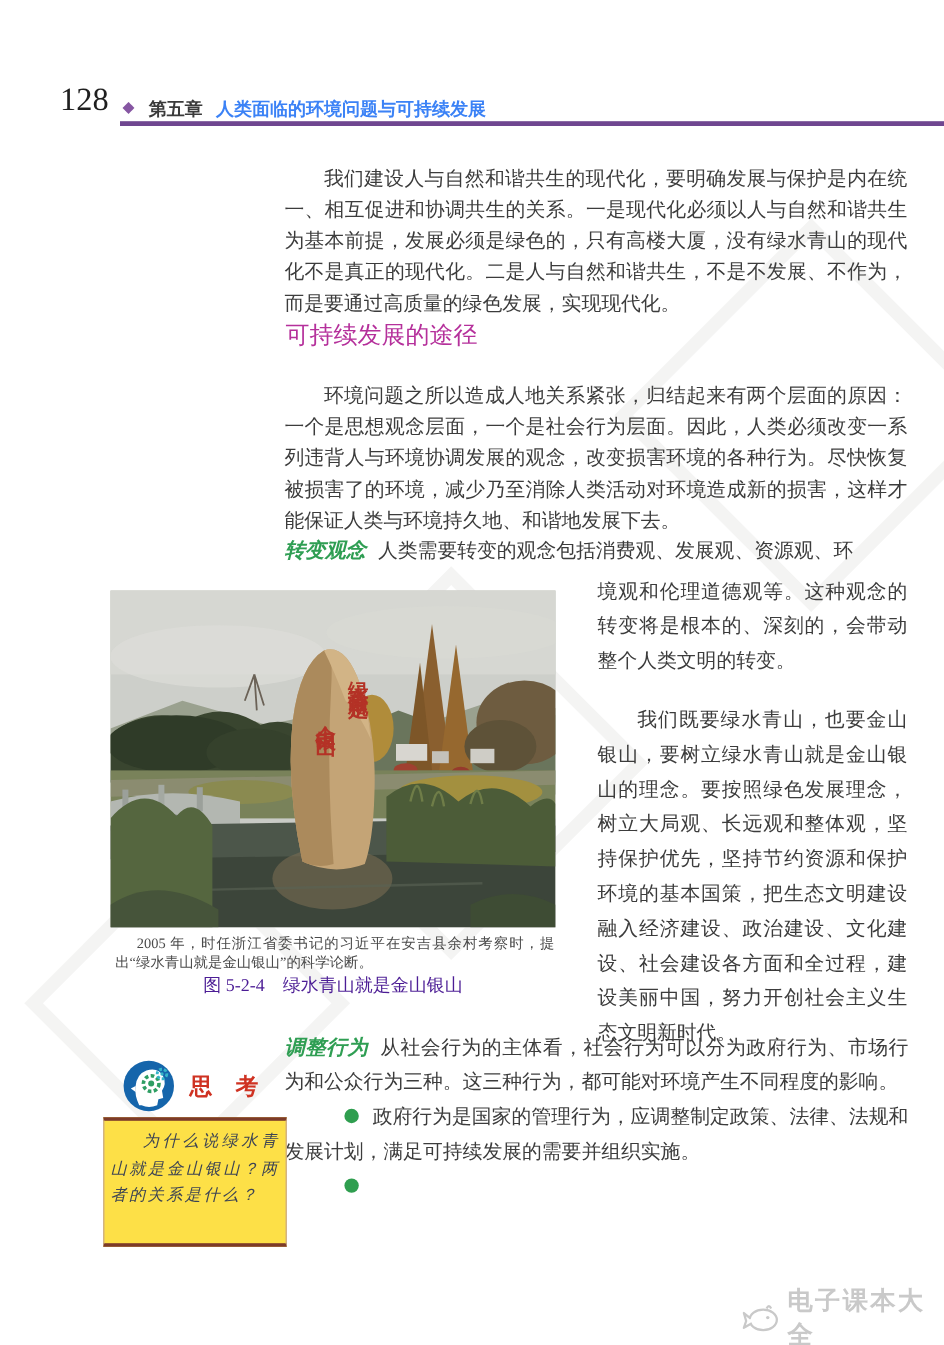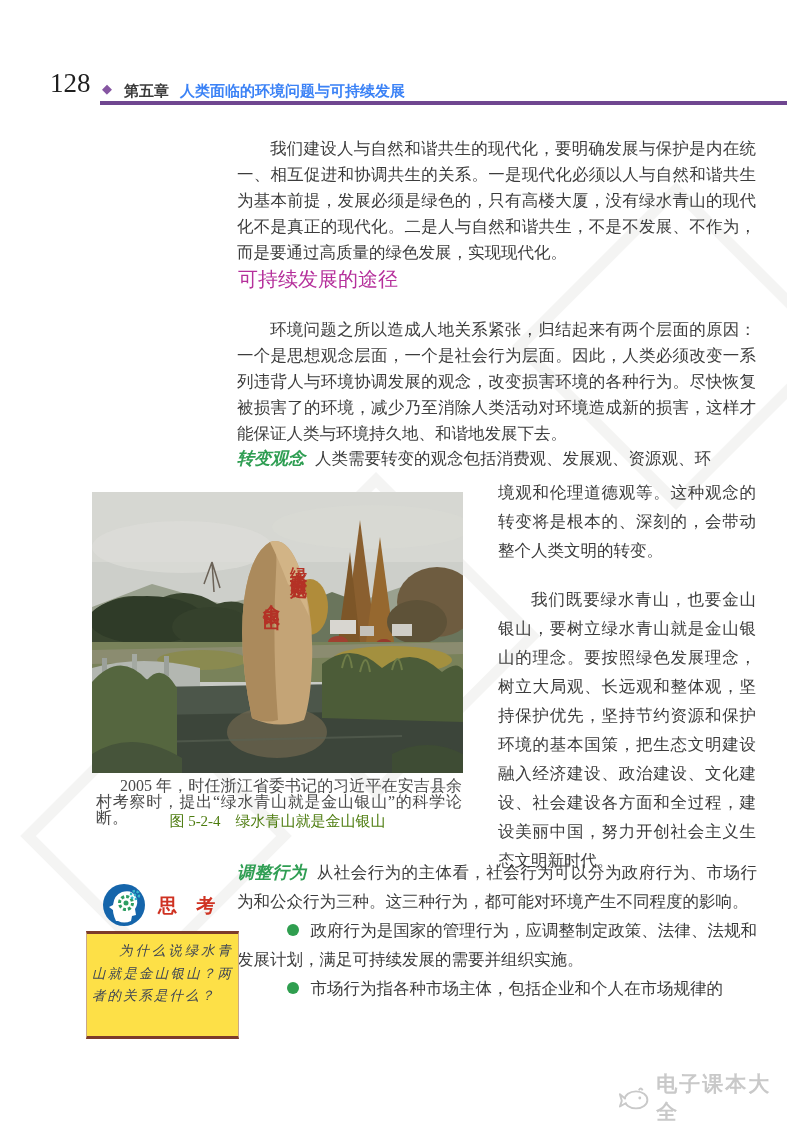--- a/index.html
+++ b/index.html
@@ -27,22 +27,22 @@
   .zb-lead{left:237px;top:446px;width:519px;}
   .right-col{left:498px;top:478px;width:258px;}
   .right-col p{margin:0;font-size:16.5px;line-height:29px;text-align:justify;}
   .right-col .gap{margin-top:20px;}
   
   .photo{left:92px;top:492px;width:371px;height:281px;background:#c9cbc6;overflow:hidden;}
   .stone-col{position:absolute;writing-mode:vertical-rl;color:#b43226;
     font-weight:bold;letter-spacing:3px;font-family:"Liberation Serif",serif;}
   .stone-col.c1{left:195px;top:62px;font-size:17px;}
   .stone-col.c2{left:168px;top:98px;font-size:17px;}
-  .photo-note{left:96px;top:778px;width:366px;font-size:16px;line-height:16px;color:#4a4a4a;text-align:justify;text-indent:1.5em;}
-  .fig-caption{left:92px;top:812px;width:371px;text-align:center;font-size:15px;color:#4d7c0f;}
+  .photo-note{left:96px;top:778px;width:366px;font-size:12px;line-height:16px;color:#4a4a4a;text-align:justify;text-indent:1.5em;}
+  .fig-caption{left:92px;top:812px;width:371px;text-align:center;font-size:15px;color:#4c1d95;}
   
   .tz{left:237px;top:858px;width:520px;}
   .tz p{margin:0;font-size:16.5px;line-height:29px;text-align:justify;}
   .bullet{text-indent:3em;margin-top:0;}
   .dot{display:inline-block;width:12px;height:12px;border-radius:50%;background:#2f9e4f;margin-right:12px;}
   
   .think-icon{left:102px;top:883px;width:44px;height:44px;}
   .think-title{left:158px;top:893px;font-family:"Liberation Sans","DejaVu Sans",sans-serif;
     font-weight:bold;font-size:19px;color:#cf3222;letter-spacing:7px;}
   .think-box{left:86px;top:931px;width:141px;height:92px;background:#fde047;
@@ -142,21 +142,21 @@
   </svg>
   <div class="stone-col c1">绿水青山就是</div>
   <div class="stone-col c2">金山银山</div>
 </div>
 <p class="abs photo-note" style="margin:0;">2005 年，时任浙江省委书记的习近平在安吉县余村考察时，提出“绿水青山就是金山银山”的科学论断。</p>
 <div class="abs fig-caption">图 5-2-4　绿水青山就是金山银山</div>
 
 <div class="abs tz">
   <p><span class="glabel">调整行为</span><span>从社会行为的主体看，社会行为可以分为政府行为、市场行为和公众行为三种。这三种行为，都可能对环境产生不同程度的影响。</span></p>
   <p class="bullet"><span class="dot"></span><span>政府行为是国家的管理行为，应调整制定政策、法律、法规和发展计划，满足可持续发展的需要并组织实施。</span></p>
-  <p class="bullet"><span class="dot"></span><span>市场行为指各种市场主体，包括企业和个人在市场规律的</span></p>
+  <p class="bullet"><span class="dot"></span></p>
 </div>
 
 <div class="abs think-icon">
   <svg width="44" height="44" viewBox="0 0 44 44">
     <circle cx="22" cy="22" r="21" fill="#1565ab"></circle>
     <path d="M14 38 Q10 30 11 22 Q12 12 20 9 Q30 6 34 14 Q37 20 33 26 L34 32 L30 33 L29 38 Q22 41 16 38 Z" fill="#ffffff"></path>
     <path d="M11 22 L7 24 L11 27 Z" fill="#ffffff"></path>
     <circle cx="24" cy="20" r="6.5" fill="none" stroke="#2e9e63" stroke-width="3" stroke-dasharray="3 2"></circle>
     <circle cx="24" cy="20" r="2.5" fill="#2e9e63"></circle>
     <circle cx="33" cy="12" r="4" fill="none" stroke="#35b4c9" stroke-width="2.4" stroke-dasharray="2.4 1.6"></circle>

